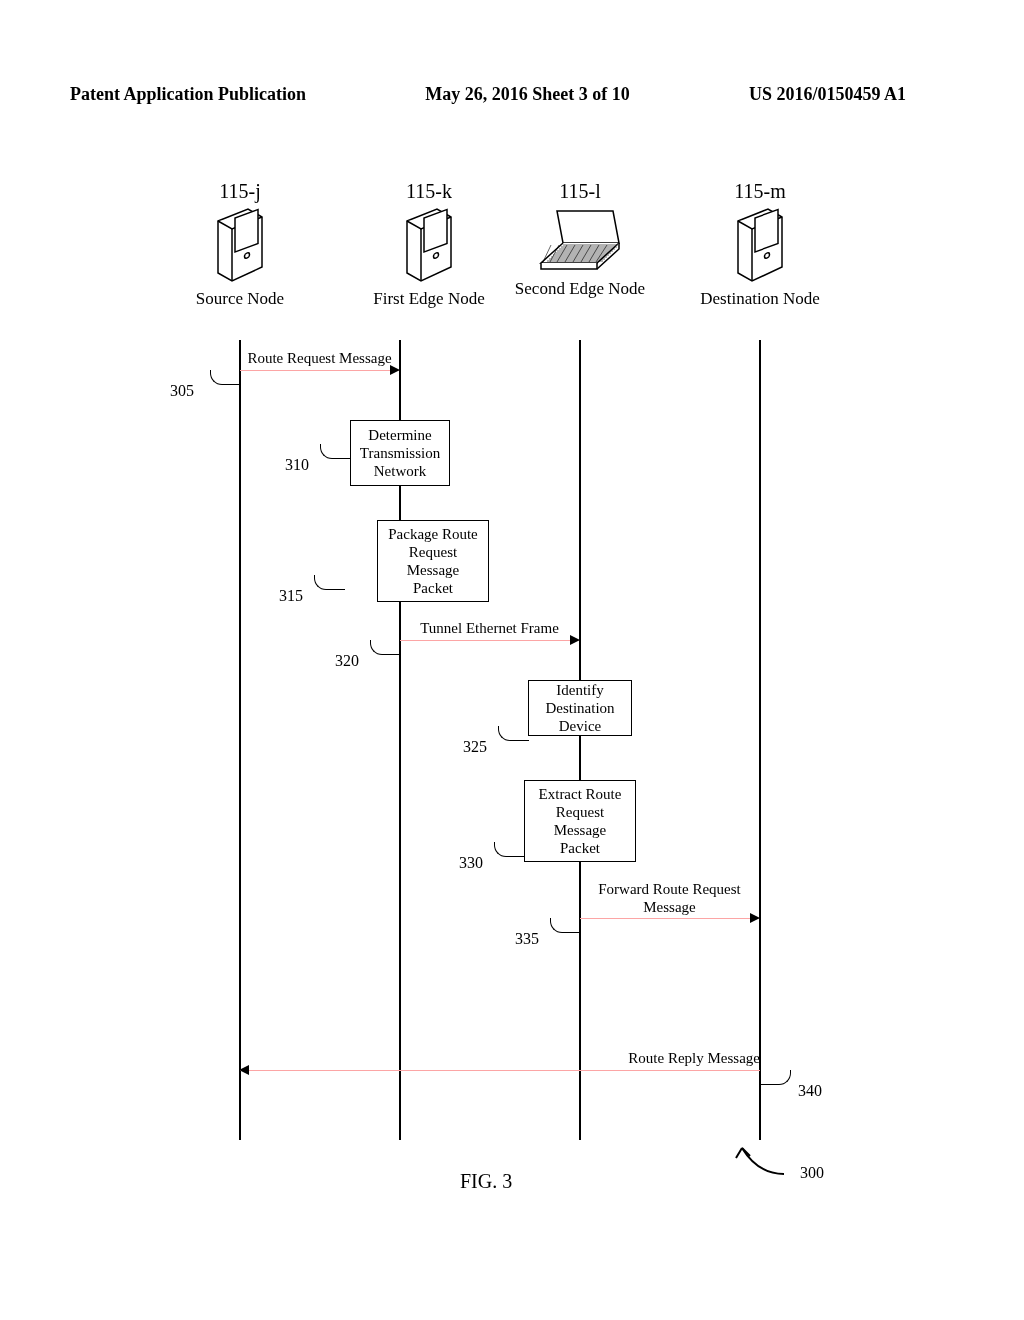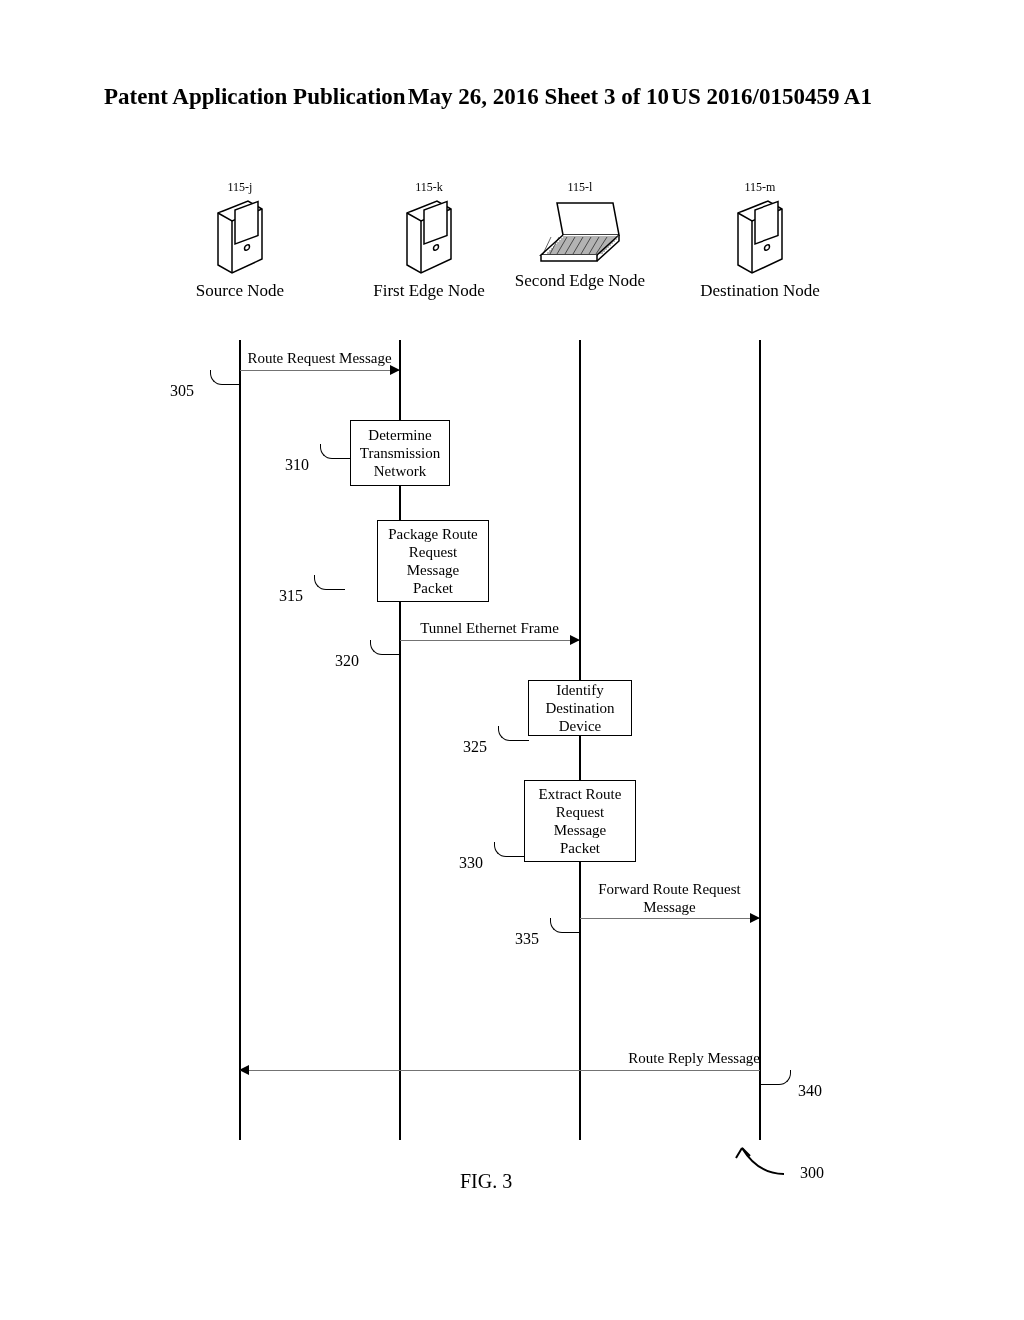--- a/index.html
+++ b/index.html
@@ -16,38 +16,38 @@
     background: #fff;
   }
   .header {
     position: absolute;
     top: 84px;
     left: 0;
     width: 976px;
     display: flex;
     justify-content: space-between;
     font-weight: bold;
-    font-size: 23px;
-    padding: 0 104px;
+    font-size: 18px;
+    padding: 0 70px;
     box-sizing: border-box;
   }
   .diagram {
     position: absolute;
     top: 180px;
     left: 140px;
     width: 740px;
     height: 1100px;
   }
   .lane {
     position: absolute;
     top: 0;
     text-align: center;
   }
   .lane-label-top {
-    font-size: 12px;
+    font-size: 20px;
     margin-bottom: 4px;
   }
   .lane-role {
     font-size: 17px;
     margin-top: 6px;
   }
   .lifeline {
     position: absolute;
     top: 160px;
     width: 2px;
@@ -65,21 +65,21 @@
     position: relative;
     margin: 0 auto;
   }
   .ref-label {
     position: absolute;
     font-size: 16px;
   }
   .arrow {
     position: absolute;
     height: 1px;
-    background: #737373;
+    background: #fca5a5;
   }
   .arrow::after {
     content: "";
     position: absolute;
     right: -1px;
     top: -5px;
     border-left: 10px solid #000;
     border-top: 5px solid transparent;
     border-bottom: 5px solid transparent;
   }

